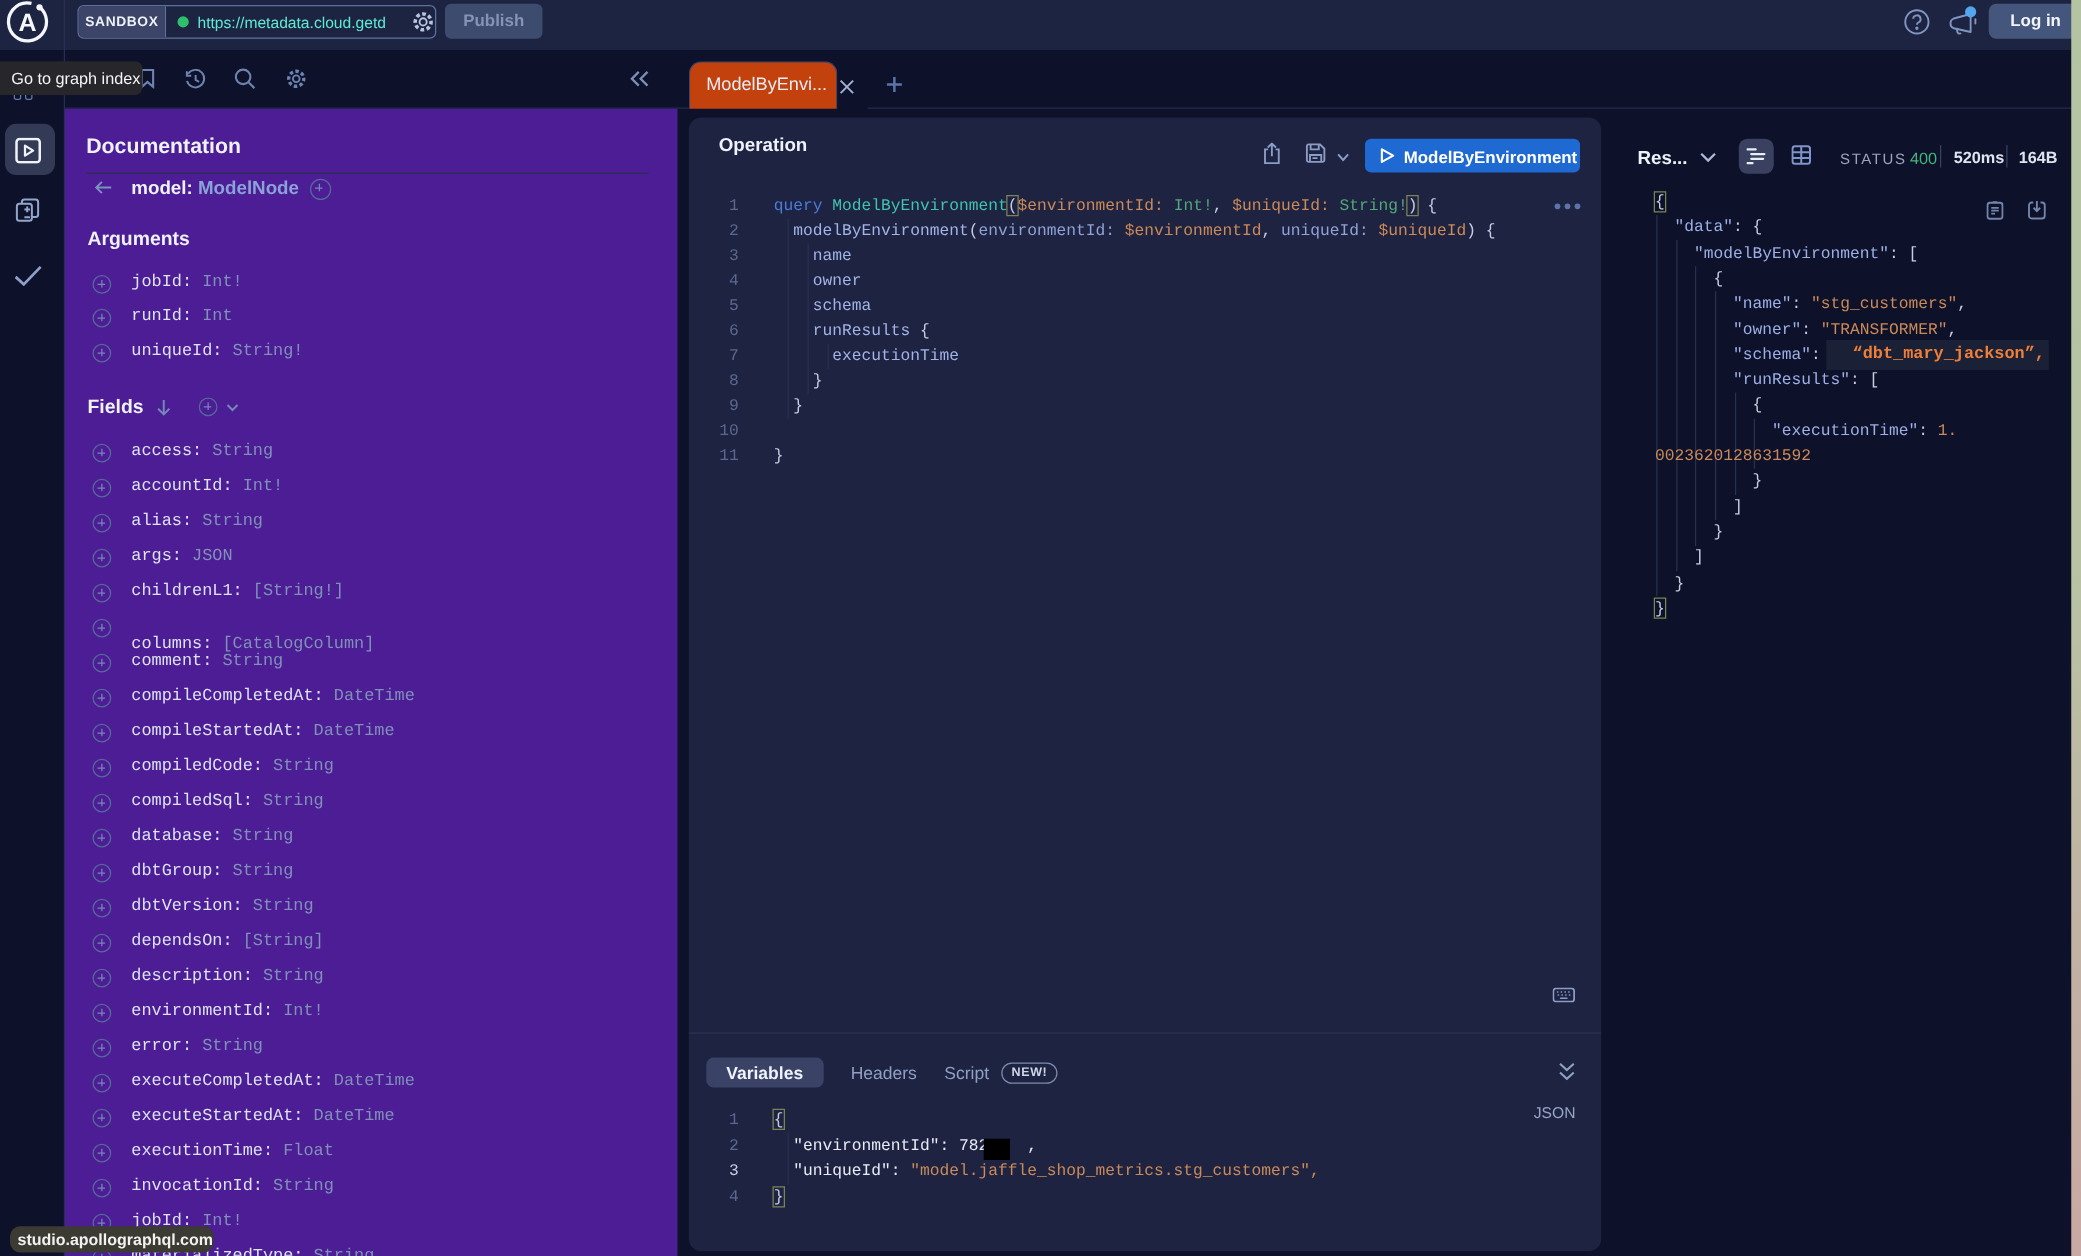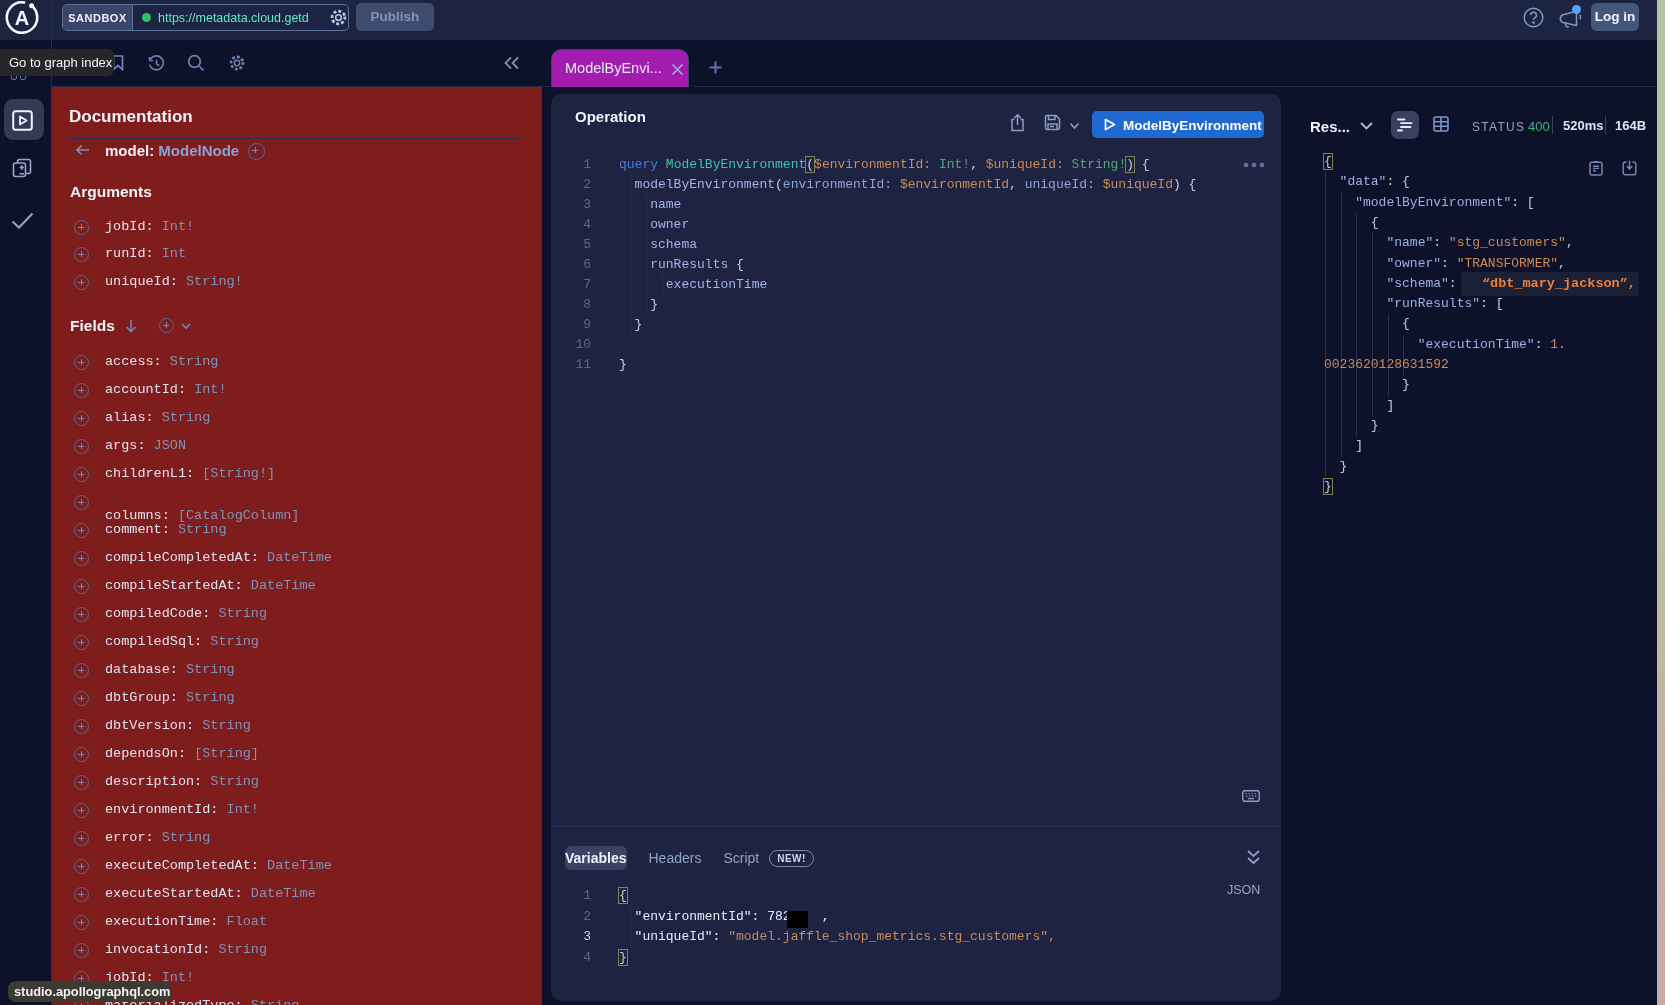--- a/index.html
+++ b/index.html
@@ -11,33 +11,33 @@
 
   
   #topbar { position:absolute; left:0; top:0; width:1657px; height:40px; background:#1d2441; }
   #vline { position:absolute; left:51px; top:0; width:1px; height:1005px; background:#272e52; }
   #urlgroup { position:absolute; left:62px; top:4px; width:287px; height:27px; border:1px solid #5d719f; border-radius:5px; display:flex; }
   #sandboxchip { width:70px; height:100%; background:#3c4467; border-right:1px solid #5d719f; border-radius:4px 0 0 4px; color:#eef2fa; font-size:11px; font-weight:bold; letter-spacing:0.5px; display:flex; align-items:center; justify-content:center; }
   #urlbox { flex:1; display:flex; align-items:center; position:relative; }
   #greendot { width:9px; height:9px; border-radius:50%; background:#2fbf6c; margin-left:9px; }
   #urltext { color:#5eead4; font-size:12.5px; margin-left:7px; width:162px; overflow:hidden; white-space:nowrap; }
   #publish { position:absolute; left:356px; top:3px; width:78px; height:28px; background:#3d4b6e; border-radius:5px; color:#8593b5; font-size:13.5px; font-weight:bold; text-align:center; line-height:28px; }
-  #login { position:absolute; left:1591px; top:3px; width:48px; height:28px; background:#45567d; border-radius:6px; color:#f2f5fa; font-size:13.5px; font-weight:bold; text-align:center; line-height:28px; }
+  #login { position:absolute; left:1591px; top:3px; width:75px; height:28px; background:#45567d; border-radius:6px; color:#f2f5fa; font-size:13.5px; font-weight:bold; text-align:center; line-height:28px; }
 
   
   #barline1 { position:absolute; left:52px; top:86px; width:499px; height:1px; background:#232a4c; }
   #barline2 { position:absolute; left:694px; top:86px; width:963px; height:1px; background:#232a4c; }
-  #tab { position:absolute; left:551px; top:49px; width:138px; height:38px; border:1px solid #39436b; border-bottom:none; border-radius:10px 10px 0 0; background:#a21caf; }
+  #tab { position:absolute; left:551px; top:49px; width:119px; height:38px; border:1px solid #39436b; border-bottom:none; border-radius:10px 10px 0 0; background:#c2410c; }
   #tab .tabtext { position:absolute; left:13px; top:10px; color:#e9edf6; font-size:14.5px; }
 
   
   #explorerbtn { position:absolute; left:4px; top:99px; width:40px; height:41px; background:#333a56; border-radius:9px; }
 
   
-  #docpanel { position:absolute; left:52px; top:87px; width:490px; height:918px; background:#7f1d1d; overflow:hidden; }
+  #docpanel { position:absolute; left:52px; top:87px; width:490px; height:918px; background:#4c1d95; overflow:hidden; }
   .dochead { position:absolute; color:#eef2fa; font-weight:bold; }
   #docdivider { position:absolute; left:17px; top:51px; width:450px; height:1px; background:#2a3150; }
   .fieldrow { position:absolute; left:53px; font-family:"Liberation Mono",monospace; font-size:13.5px; white-space:pre; color:#dce3f2; }
   .fieldrow .t { color:#8091b8; }
   .pluscirc { position:absolute; width:15px; height:15px; border:1.4px solid #56699a; border-radius:50%; }
   .pluscirc:before { content:""; position:absolute; left:3.2px; top:5.6px; width:6px; height:1.4px; background:#7388b5; }
   .pluscirc:after { content:""; position:absolute; left:5.5px; top:3.3px; width:1.4px; height:6px; background:#7388b5; }
 
   
   #card { position:absolute; left:551px; top:94px; width:730px; height:907px; background:#1e2342; border-radius:10px; }
@@ -48,21 +48,21 @@
 
   .cl { position:absolute; left:68px; font-family:"Liberation Mono",monospace; font-size:13px; line-height:20px; white-space:pre; color:#c6cde0; }
   .ln { position:absolute; left:9px; width:31px; text-align:right; font-family:"Liberation Mono",monospace; font-size:13px; line-height:20px; color:#5a6890; }
   .kw { color:#4a7cda; } .op { color:#41c4ae; } .fld { color:#a2b4e8; } .arg { color:#8fa3d6; }
   .org { color:#cb8a58; } .grn { color:#52a876; } .key { color:#9db0e6; }
   .bm { outline:1px solid #7c8455; }
   .guide { position:absolute; width:1px; background:#293150; }
 
   
   #vartabs { position:absolute; left:14px; top:752px; height:24px; display:flex; align-items:center; }
-  #vartab-active { background:#3a4366; border-radius:6px; color:#f0f3fa; font-size:14px; font-weight:bold; padding:4px 0; }
+  #vartab-active { background:#3a4366; border-radius:6px; color:#f0f3fa; font-size:14px; font-weight:bold; padding:4px 16px; }
   .vtab { color:#8fa0c4; font-size:14px; margin-left:22px; }
   #newbadge { border:1px solid #7c8cae; border-radius:9px; color:#cdd6e8; font-size:10px; font-weight:bold; letter-spacing:0.5px; padding:2px 7px; margin-left:10px; }
   #jsonlabel { position:absolute; left:676px; top:789px; color:#97a5c6; font-size:12.5px; }
 
   
   .rl { position:absolute; left:1324px; font-family:"Liberation Mono",monospace; font-size:13px; line-height:20.3px; white-space:pre; color:#c6cde0; }
 
   
   #tooltip { position:absolute; left:0; top:49px; width:114px; height:27px; white-space:nowrap; font-weight:normal; background:#26262b; border-radius:0 6px 6px 0; color:#f5f5f5; font-size:13px; line-height:27px; padding-left:9px; z-index:60; }
   #bubble { position:absolute; left:8px; top:981px; width:163px; white-space:nowrap; height:21px; background:#3b3a33; border-radius:8px; color:#f2f2f0; font-size:12.8px; font-weight:bold; line-height:21px; padding-left:6px; z-index:60; }

